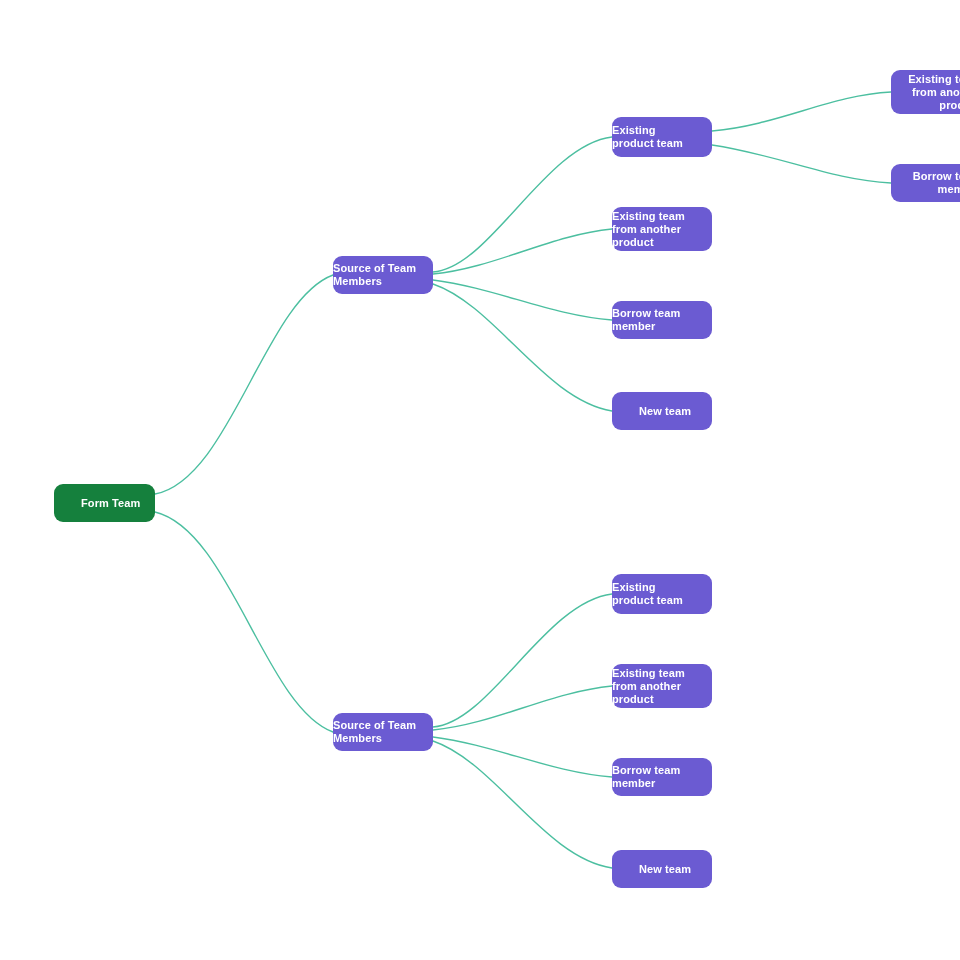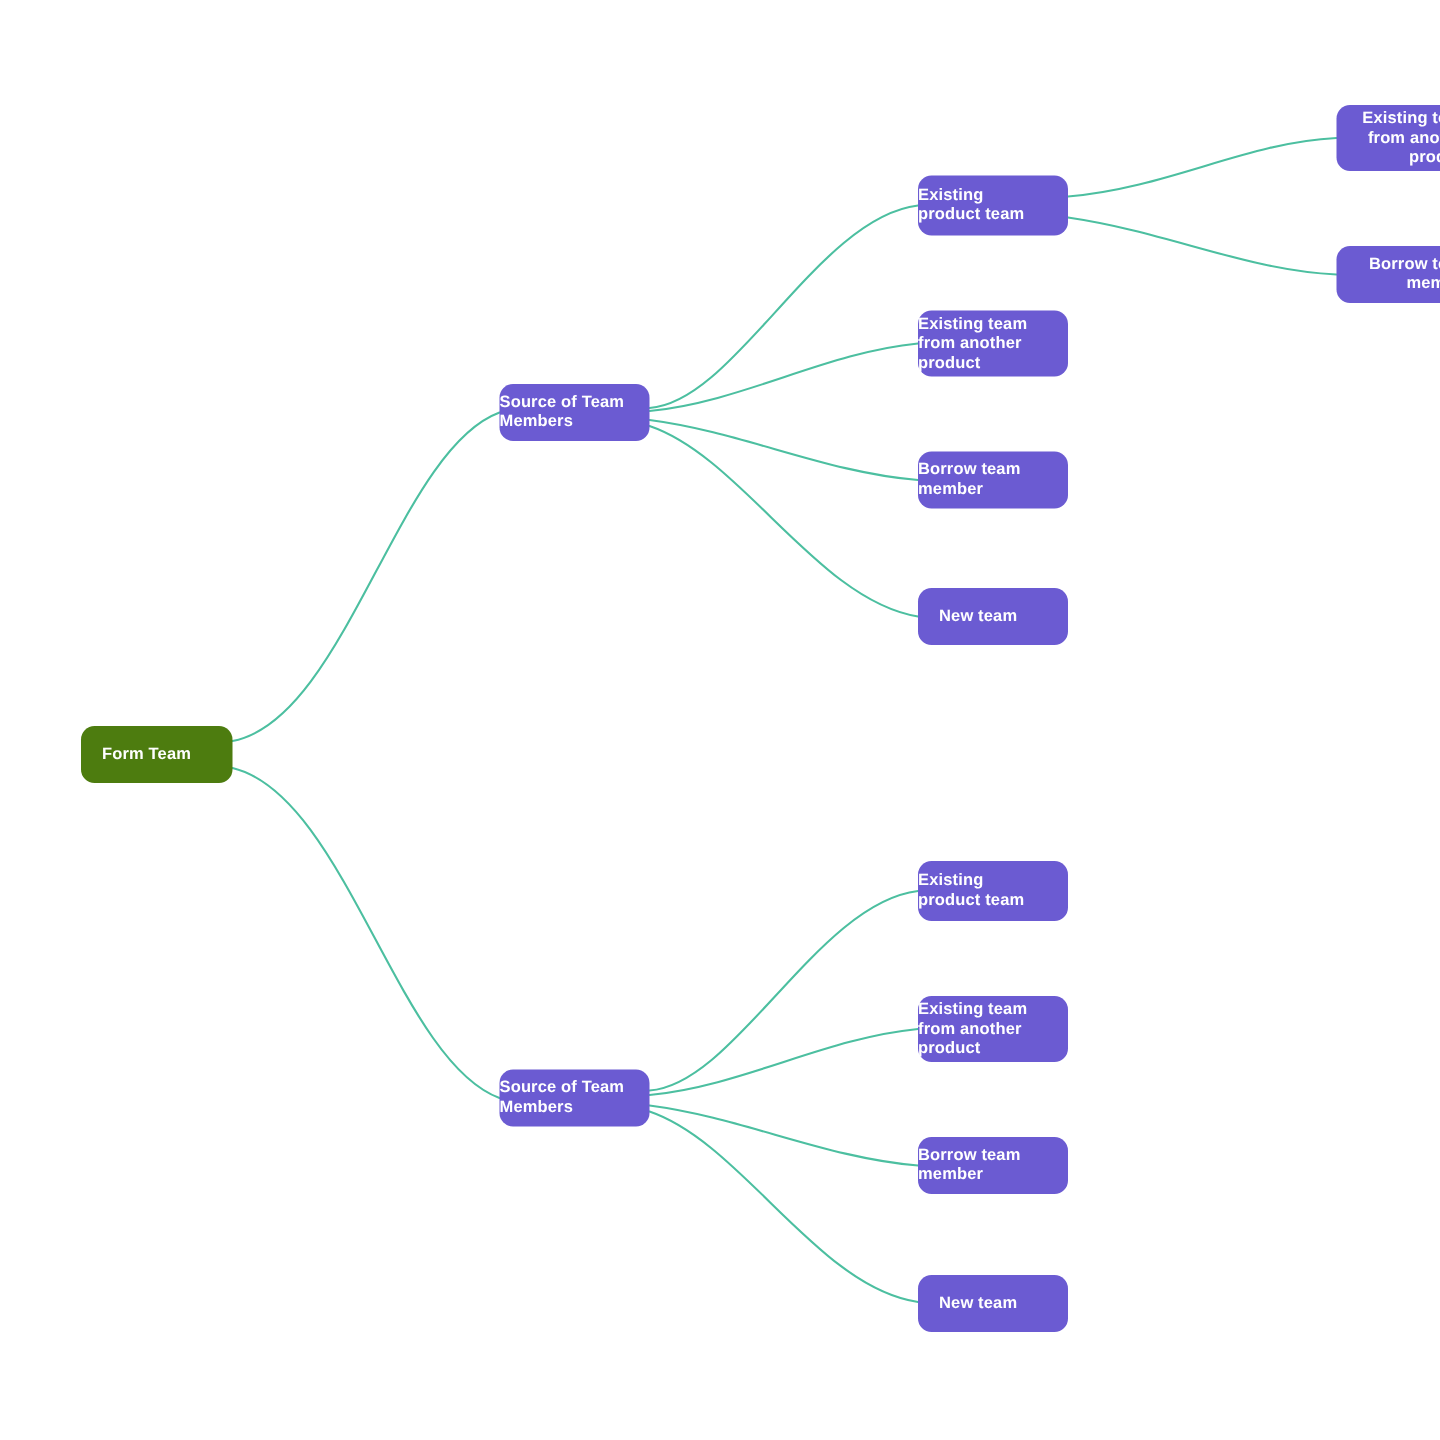--- a/index.html
+++ b/index.html
@@ -45,21 +45,21 @@
   .node .label {
     display: block;
     width: 100%;
     white-space: pre-line;
   }
   .node.center .label {
     text-align: left;
   }
   .node.left-text .label {
     text-align: left;
-    padding-left: 14px;
+    padding-left: 27px;
   }
   .node.clipped .label {
     text-align: right;
     padding-right: 10px;
   }
 </style>
 </head>
 <body>
 
 <div id="canvas">
@@ -71,21 +71,21 @@
       <path d="M 433,280 C 495,288 550,315 612,320" fill="none" stroke="#4CBFA0" stroke-width="1.4" stroke-linecap="round"></path>
       <path d="M 433,284 C 495,305 545,400 612,411" fill="none" stroke="#4CBFA0" stroke-width="1.4" stroke-linecap="round"></path>
       <path d="M 712,131 C 780,125 830,95 891,92" fill="none" stroke="#4CBFA0" stroke-width="1.4" stroke-linecap="round"></path>
       <path d="M 712,145 C 780,155 830,180 891,183" fill="none" stroke="#4CBFA0" stroke-width="1.4" stroke-linecap="round"></path>
       <path d="M 433,727 C 490,723 545,602 612,594" fill="none" stroke="#4CBFA0" stroke-width="1.4" stroke-linecap="round"></path>
       <path d="M 433,730 C 495,724 550,692 612,686" fill="none" stroke="#4CBFA0" stroke-width="1.4" stroke-linecap="round"></path>
       <path d="M 433,737 C 495,745 550,772 612,777" fill="none" stroke="#4CBFA0" stroke-width="1.4" stroke-linecap="round"></path>
       <path d="M 433,741 C 495,762 545,858 612,868" fill="none" stroke="#4CBFA0" stroke-width="1.4" stroke-linecap="round"></path>
     </svg>
   <div id="node-layer">
-      <div class="node left-text" style="left: 54px; top: 484px; width: 101px; height: 38px; background: #4d7c0f; color: rgb(255, 255, 255);">
+      <div class="node left-text" style="left: 54px; top: 484px; width: 101px; height: 38px; background: #15803d; color: rgb(255, 255, 255);">
         <span class="label">Form Team</span>
       </div>
       <div class="node center" style="left: 333px; top: 256px; width: 100px; height: 38px; background: rgb(107, 91, 210); color: rgb(255, 255, 255);">
         <span class="label">Source of Team
 Members</span>
       </div>
       <div class="node center" style="left: 333px; top: 713px; width: 100px; height: 38px; background: rgb(107, 91, 210); color: rgb(255, 255, 255);">
         <span class="label">Source of Team
 Members</span>
       </div>

